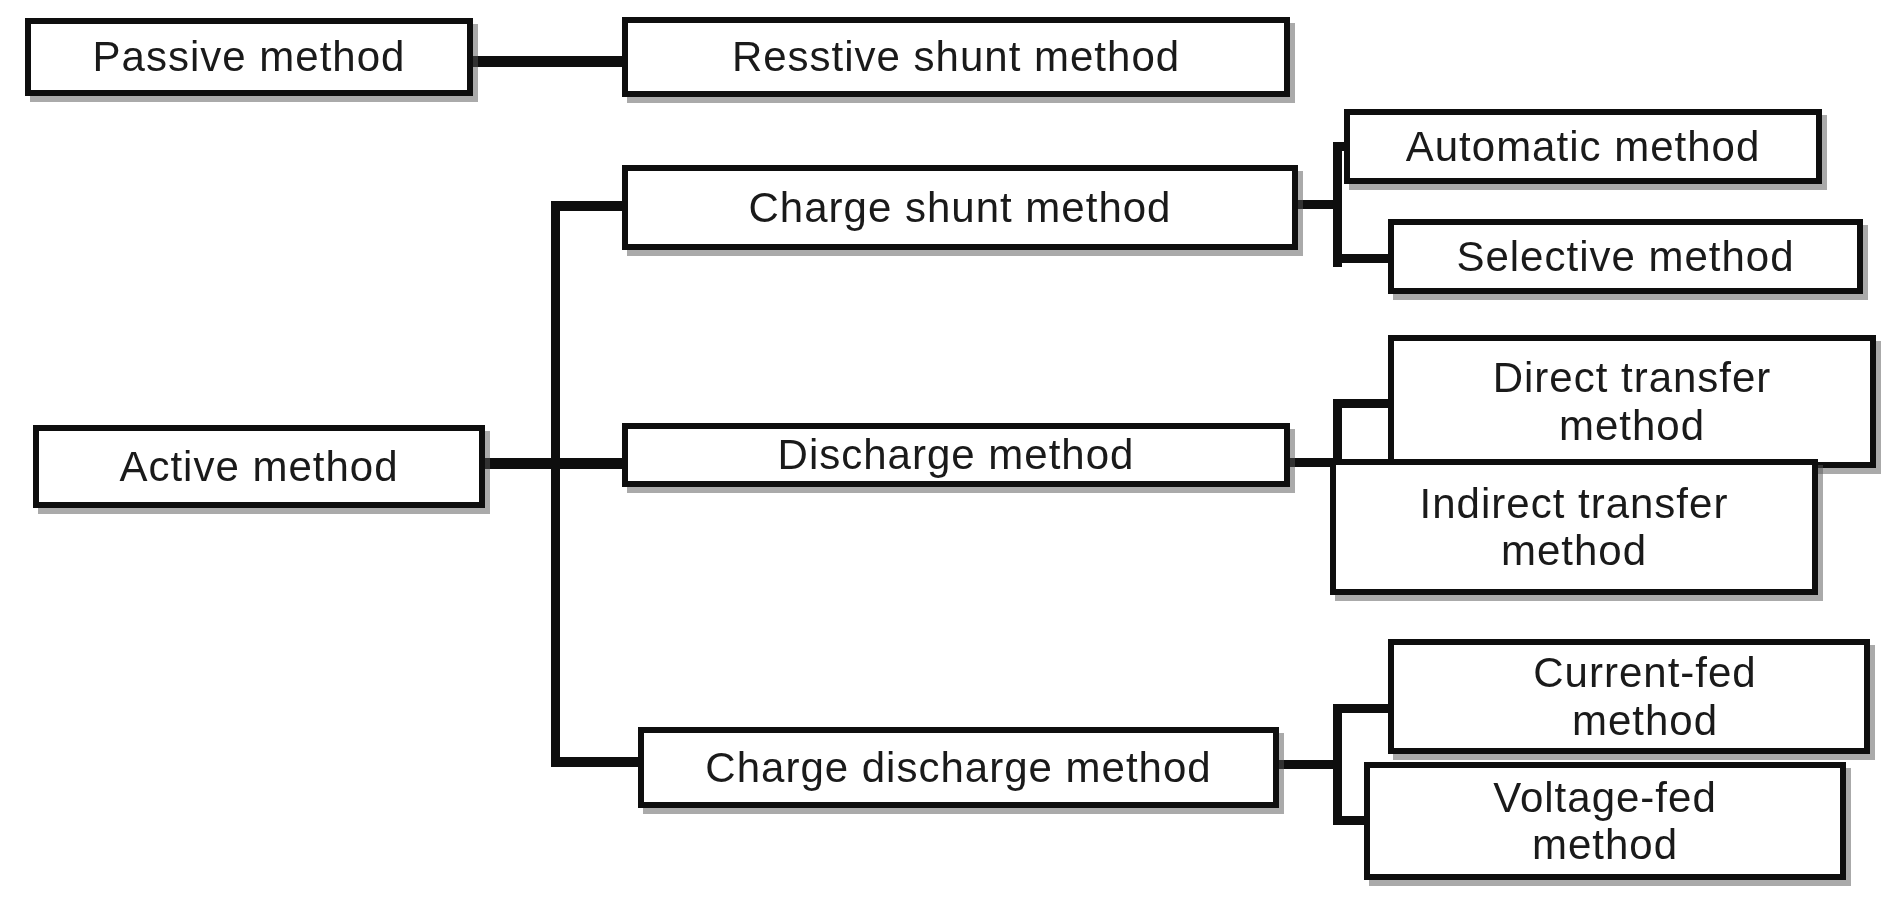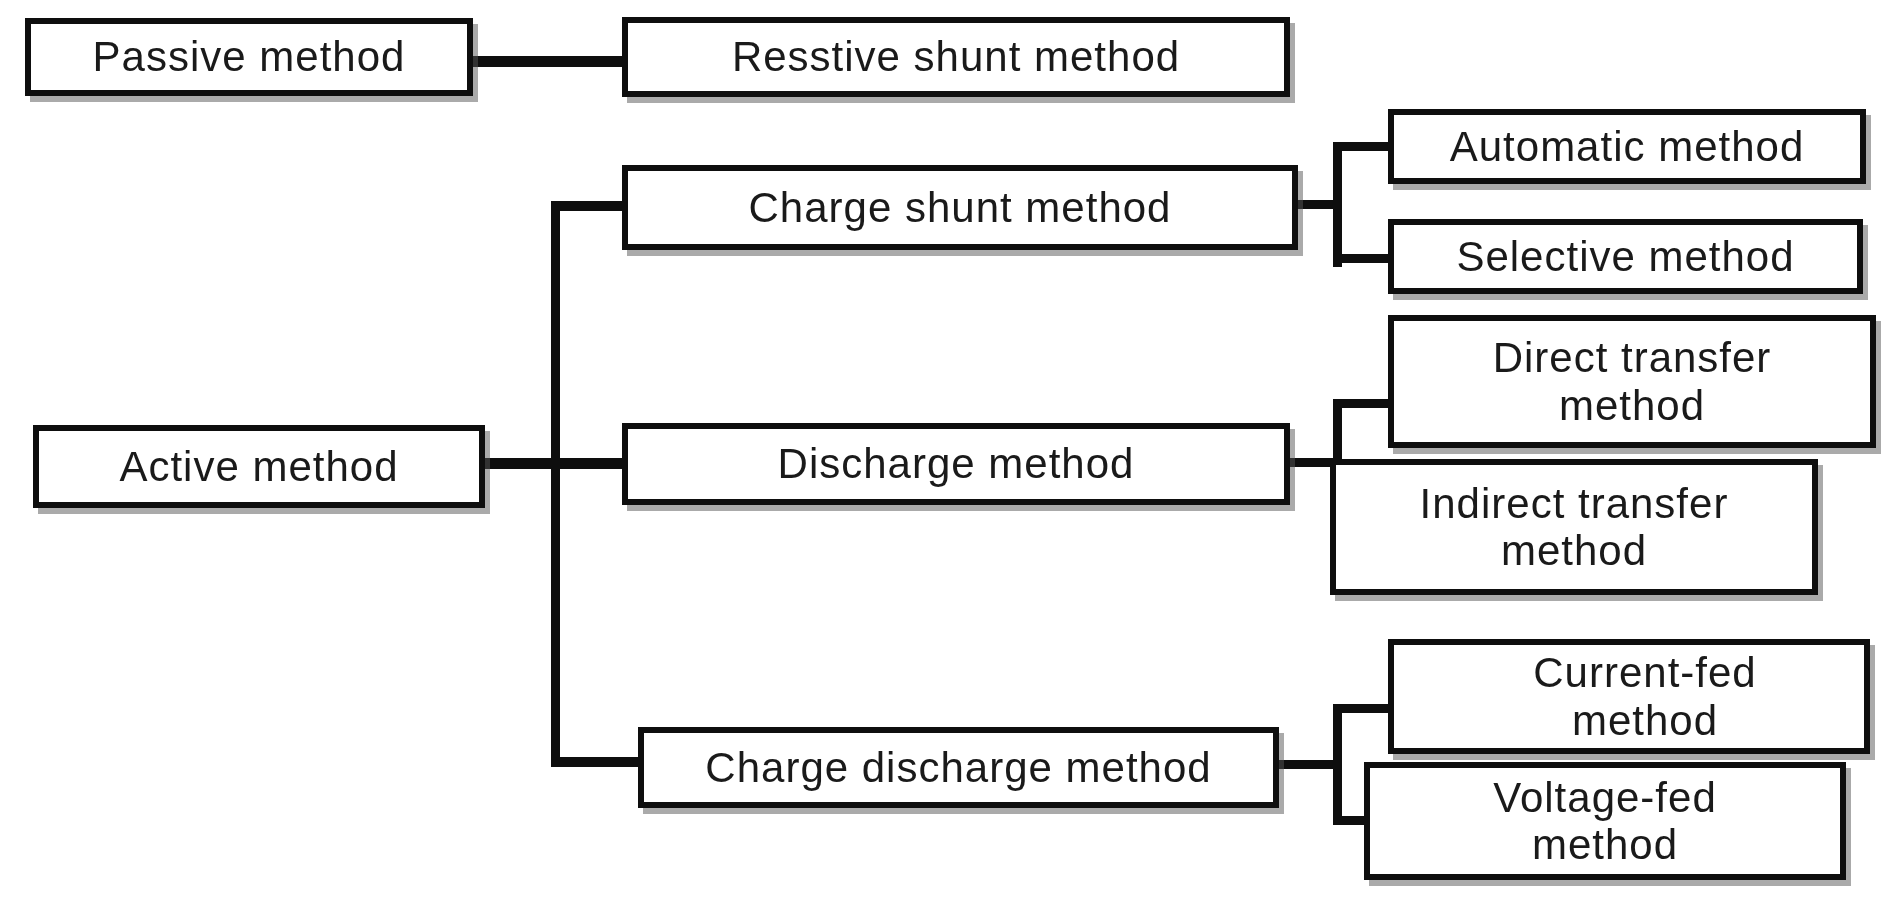--- a/index.html
+++ b/index.html
@@ -74,37 +74,37 @@
   </div>
 
   <div class="node" style="left:622px; top:165px; width:676px; height:85px;">
     <span class="label">Charge shunt method</span>
   </div>
 
   <div class="node" style="left:33px; top:425px; width:452px; height:83px;align-items:center;">
     <span class="label">Active method</span>
   </div>
 
-  <div class="node" style="left:622px; top:423px; width:668px; height:82px;">
+  <div class="node" style="left:622px; top:423px; width:668px; height:64px;">
     <span class="label">Discharge method</span>
   </div>
 
   <div class="node" style="left:638px; top:727px; width:641px; height:81px;">
     <span class="label">Charge discharge method</span>
   </div>
 
-  <div class="node" style="left:1388px; top:109px; width:478px; height:75px;">
+  <div class="node" style="left:1344px; top:109px; width:478px; height:75px;">
     <span class="label">Automatic method</span>
   </div>
 
   <div class="node" style="left:1388px; top:219px; width:475px; height:75px;">
     <span class="label">Selective method</span>
   </div>
 
-  <div class="node" style="left:1388px; top:315px; width:488px; height:133px;">
+  <div class="node" style="left:1388px; top:335px; width:488px; height:133px;">
     <span class="label">Direct transfer
 method</span>
   </div>
 
   <div class="node" style="left:1330px; top:459px; width:488px; height:136px;">
     <span class="label">Indirect transfer
 method</span>
   </div>
 
   <div class="node" style="left:1388px; top:639px; width:482px; height:115px;padding-left:32px;">

